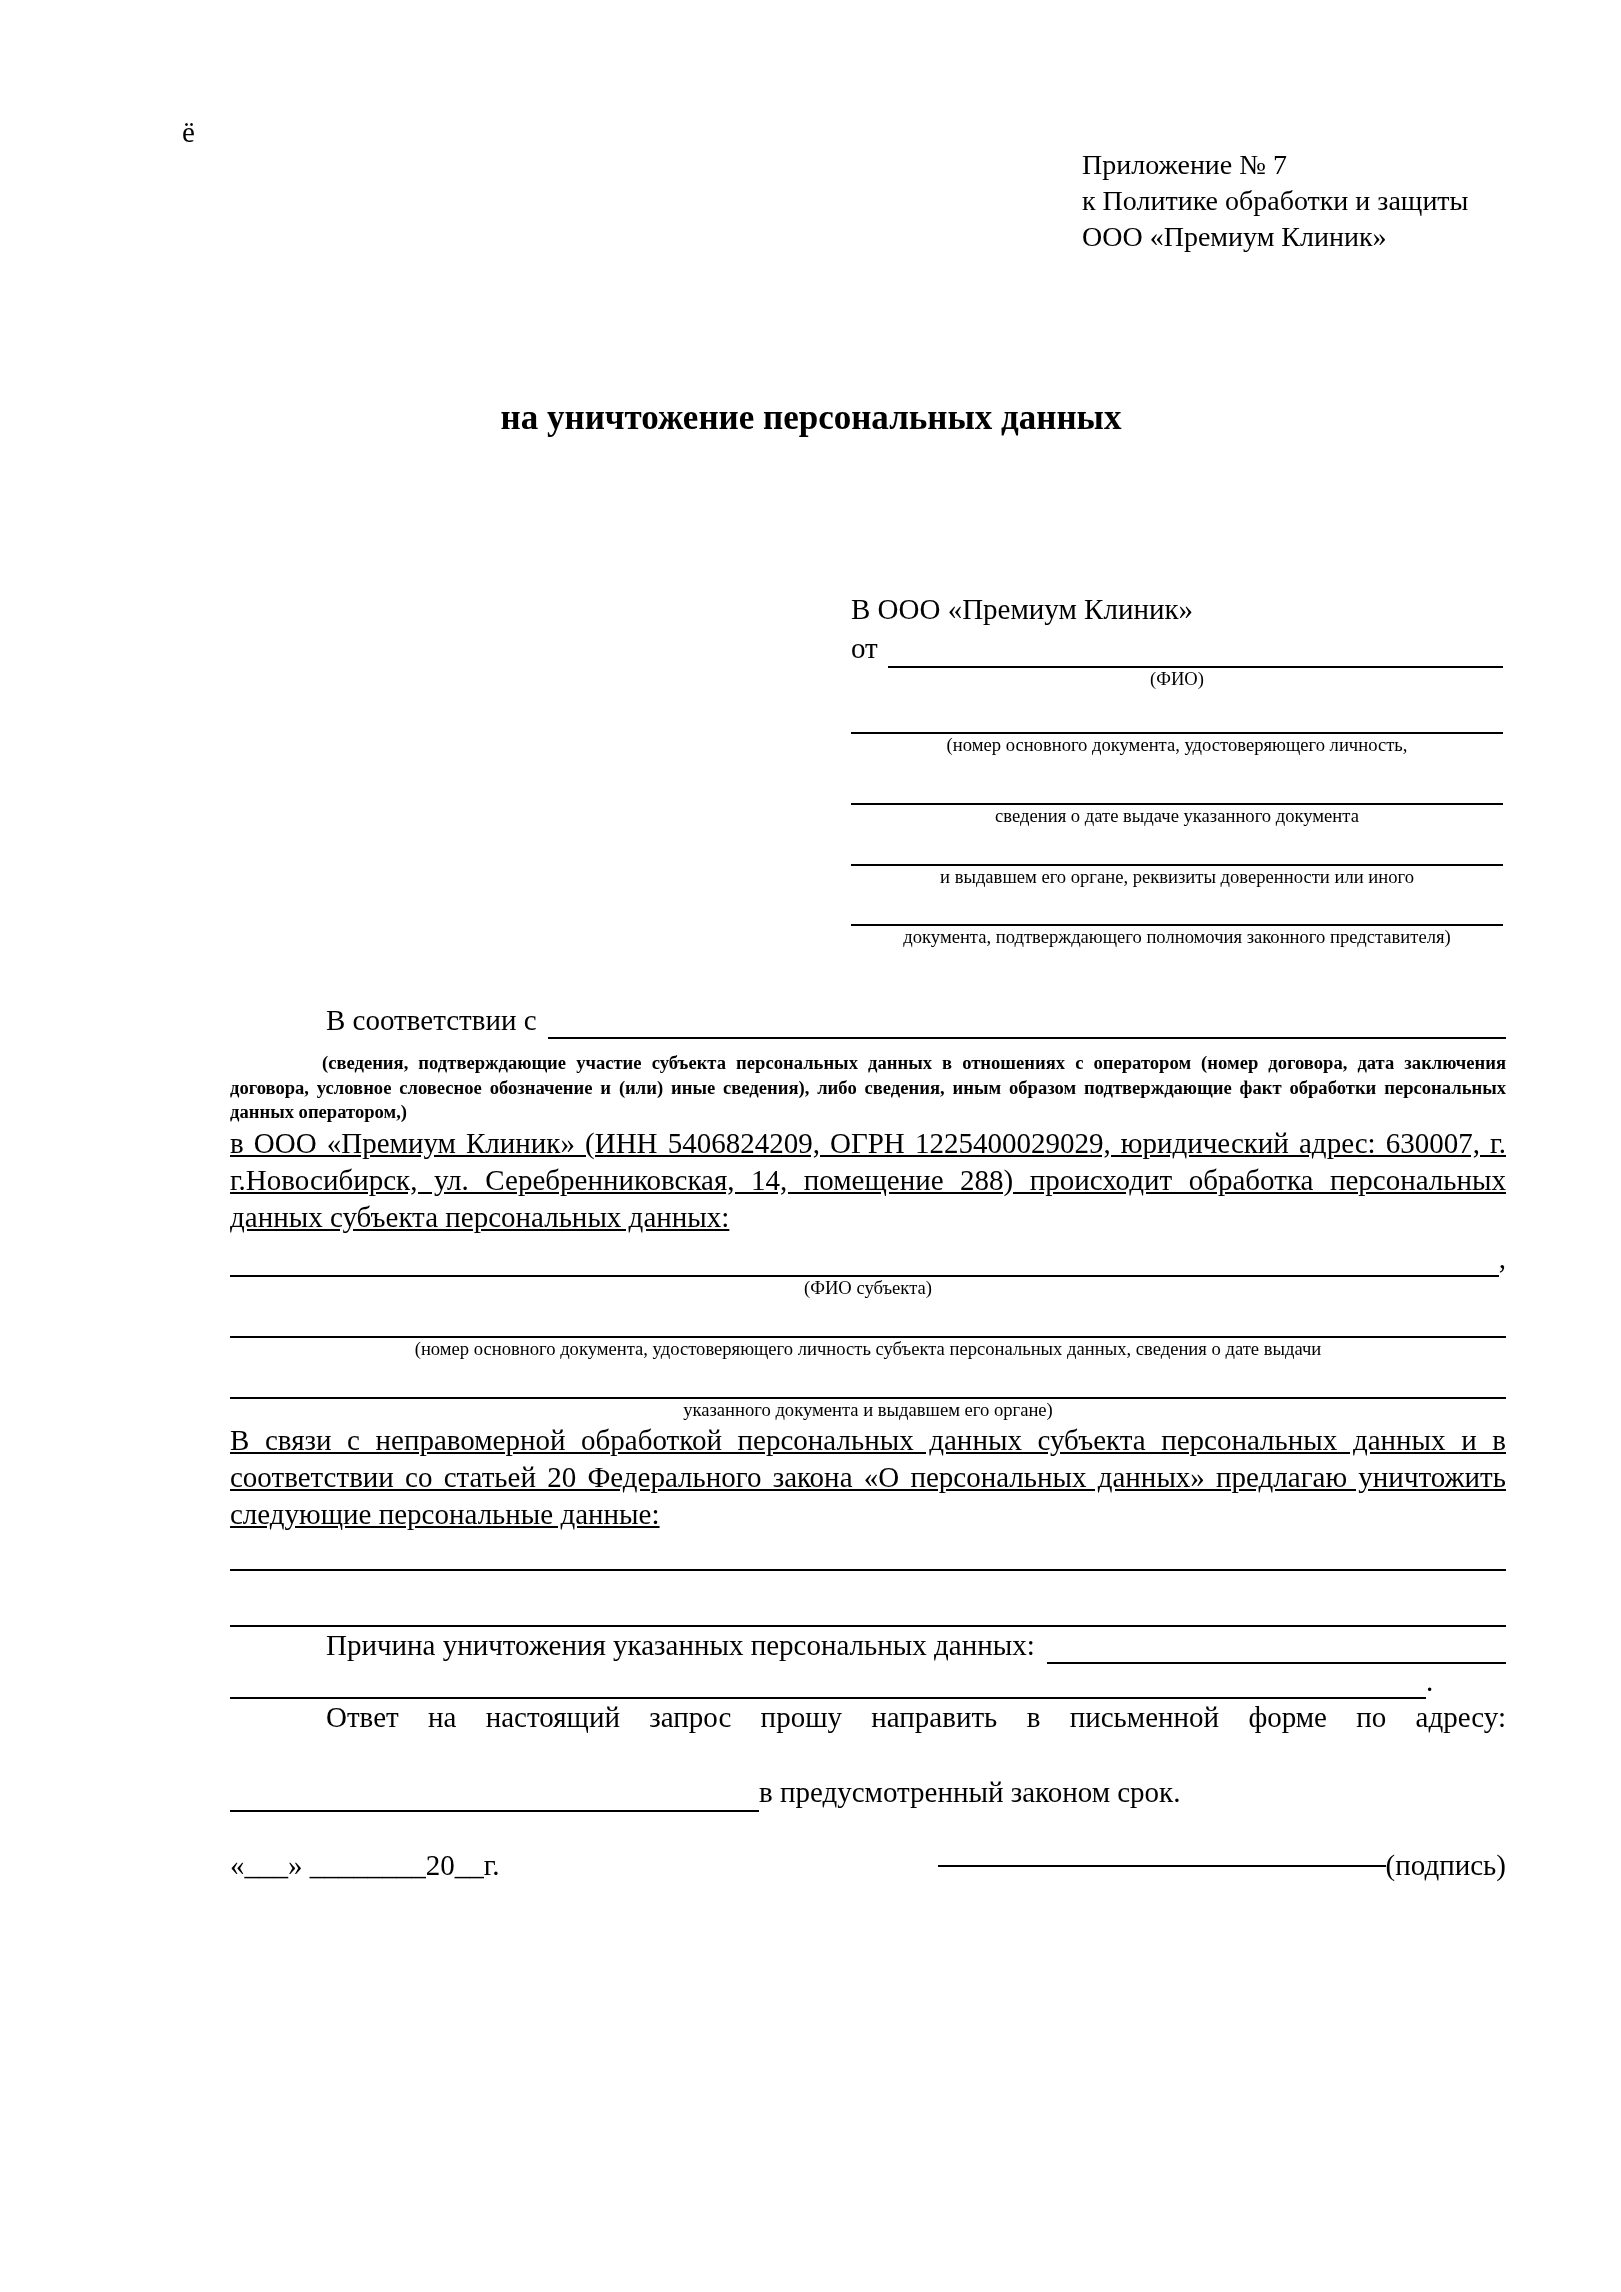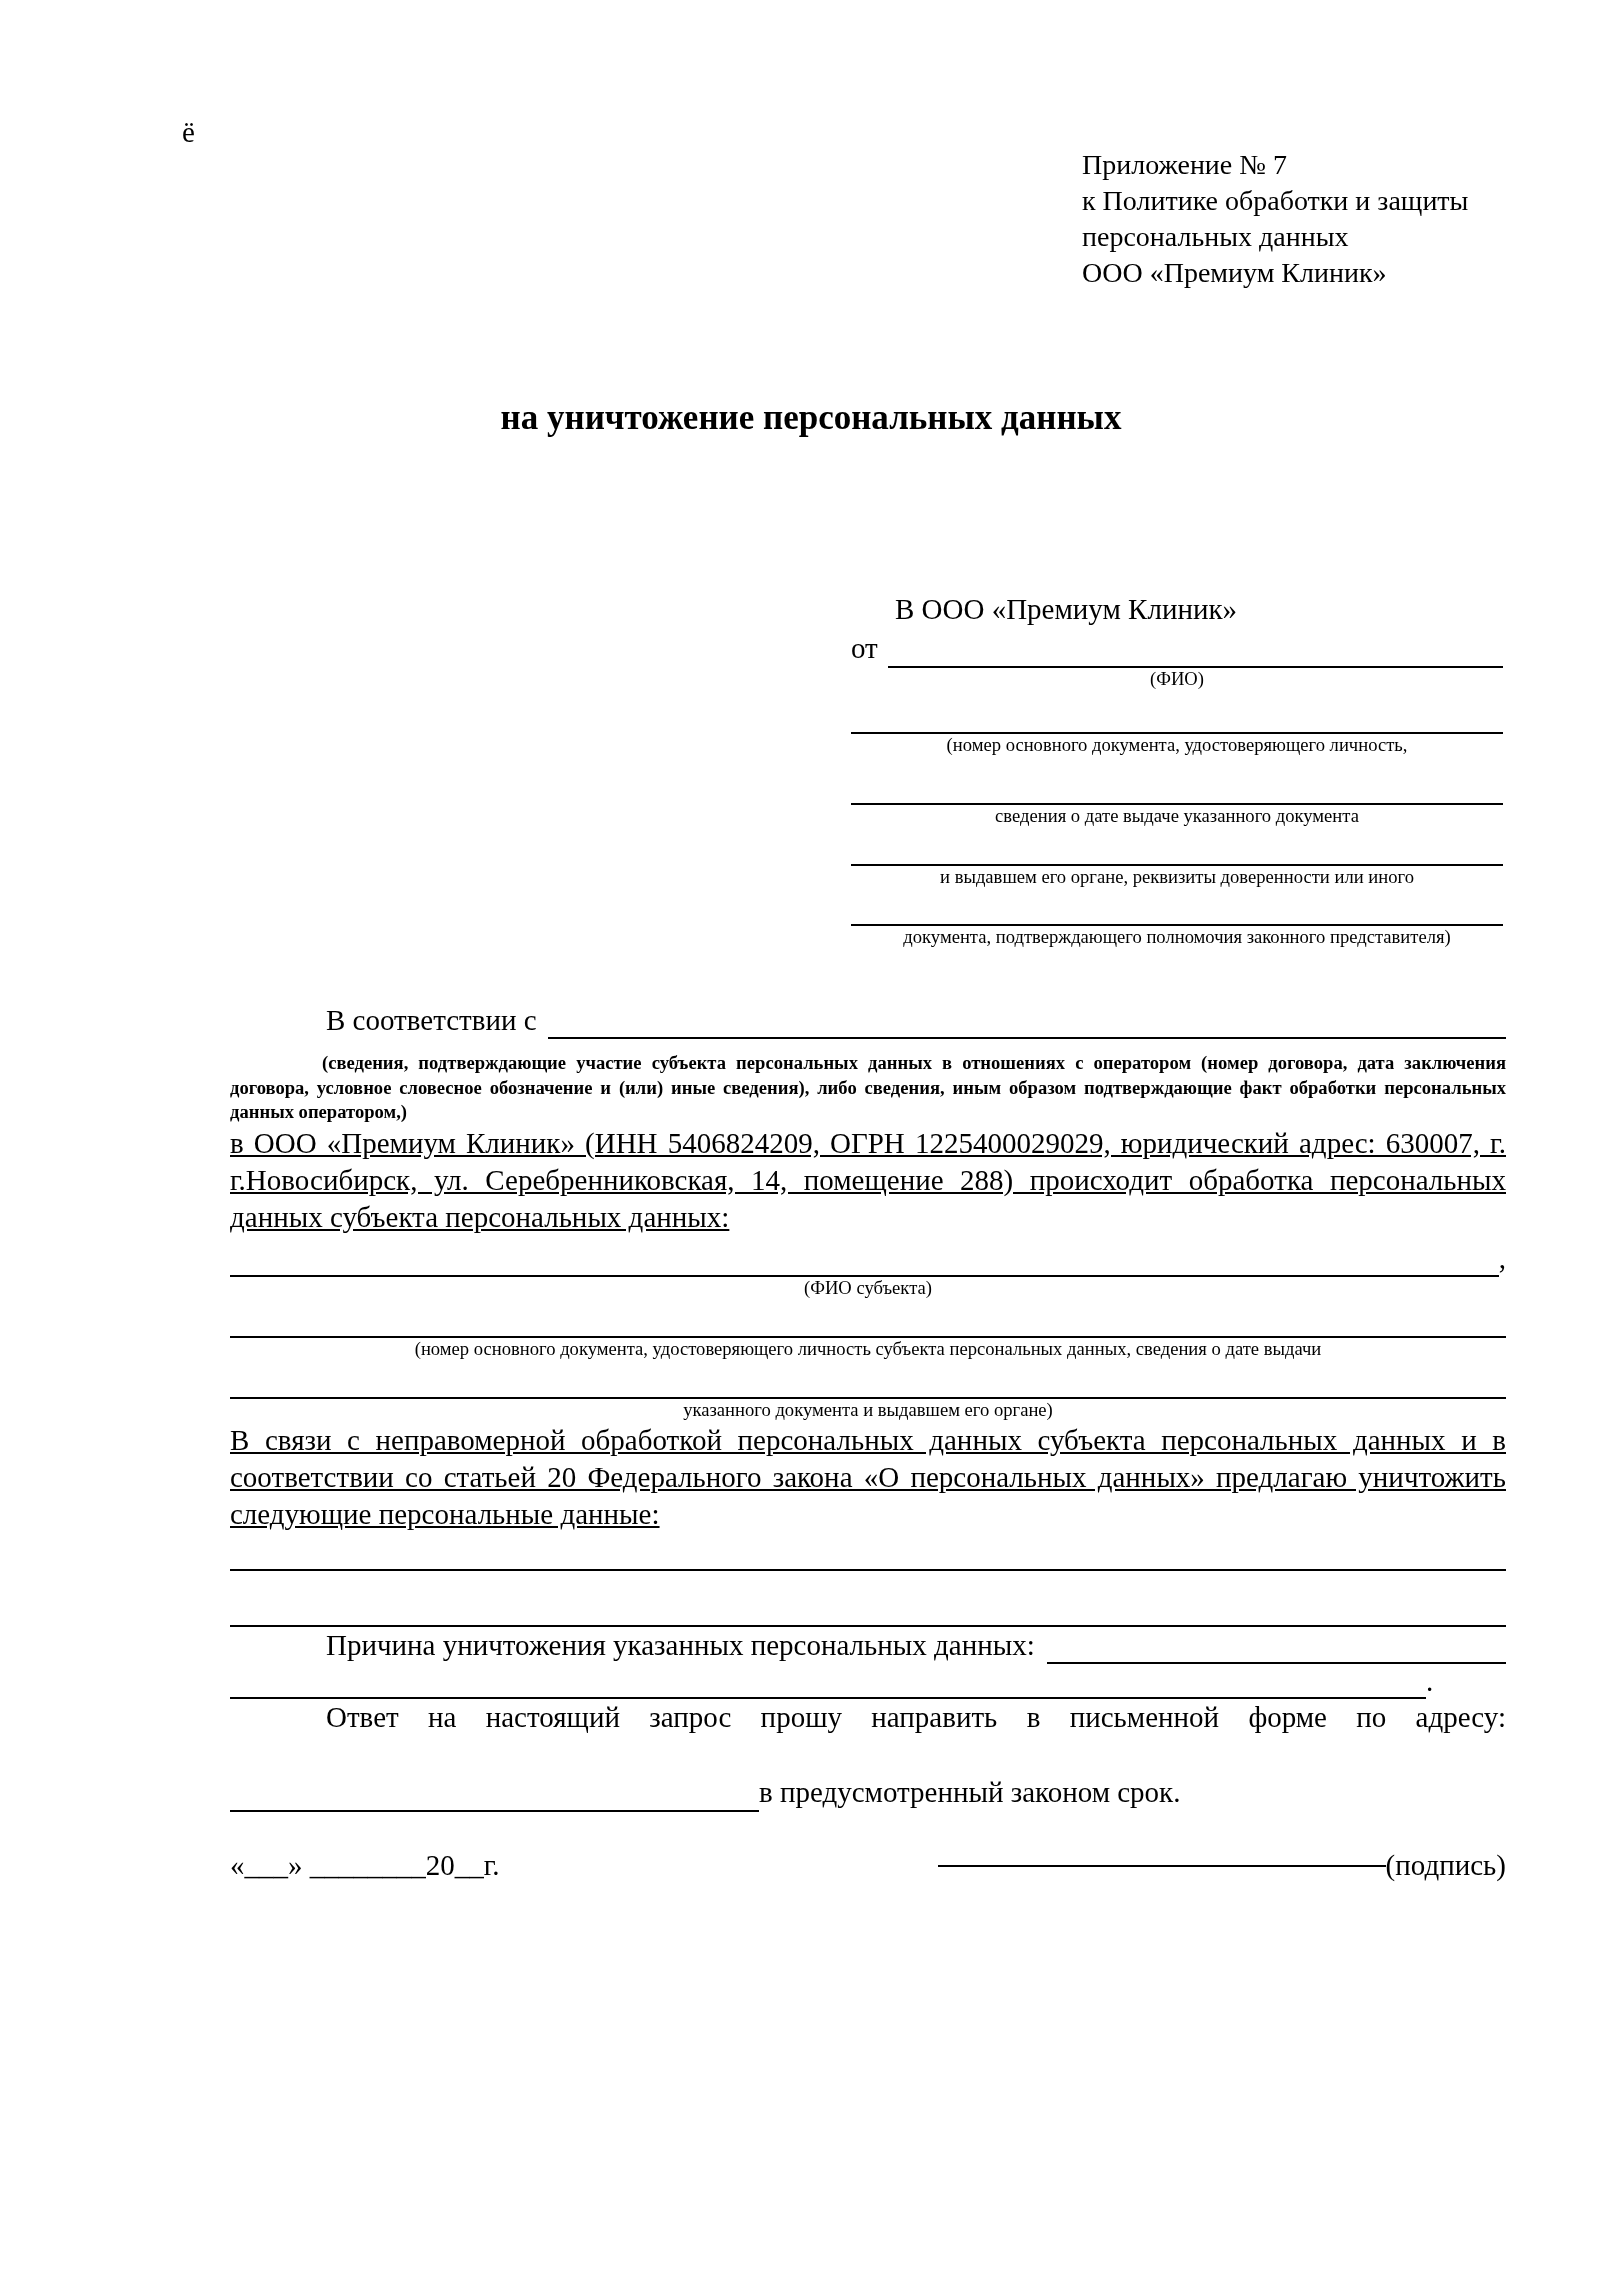--- a/index.html
+++ b/index.html
@@ -19,21 +19,21 @@
 
   
   .appendix { left:1082px; top:147px; width:451px; font-size:28px; line-height:36px; }
 
   
   .title { left:173px; top:396px; width:1276px; text-align:center;
            font-size:35px; line-height:43px; font-weight:bold; }
 
   
   .addr { left:851px; top:590px; width:652px; font-size:29px; }
-  .addr-org { line-height:39px;margin-left:44px; }
+  .addr-org { line-height:39px; }
   .row { display:flex; align-items:stretch; }
   .row > span { white-space:nowrap; }
   .fill { flex:1 1 auto; border-bottom:2.9px solid #000; }
   .from-row { line-height:39px; height:39px; }
   .from-row > span { margin-right:9.8px; }
   .cap { font-size:18.6px; line-height:21.6px; text-align:center; }
   .uline { border-bottom:2.9px solid #000; }
   .u46 { height:42px; } .u52 { height:48px; } .u41 { height:37px; }
   .u40 { height:36px; } .u58 { height:54px; }
 
@@ -63,21 +63,20 @@
 </head>
 <body>
 
 <div class="page">
 
   <div class="abs yo">ё</div>
 
   <div class="abs appendix">
     <div>Приложение № 7</div>
     <div>к Политике обработки и защиты</div>
-    <div>персональных данных</div>
     <div>ООО «Премиум Клиник»</div>
   </div>
 
   <div class="abs title">
     <div>на уничтожение персональных данных</div>
   </div>
 
   <div class="abs addr">
     <div class="addr-org">В ООО «Премиум Клиник»</div>
     <div class="row from-row">

